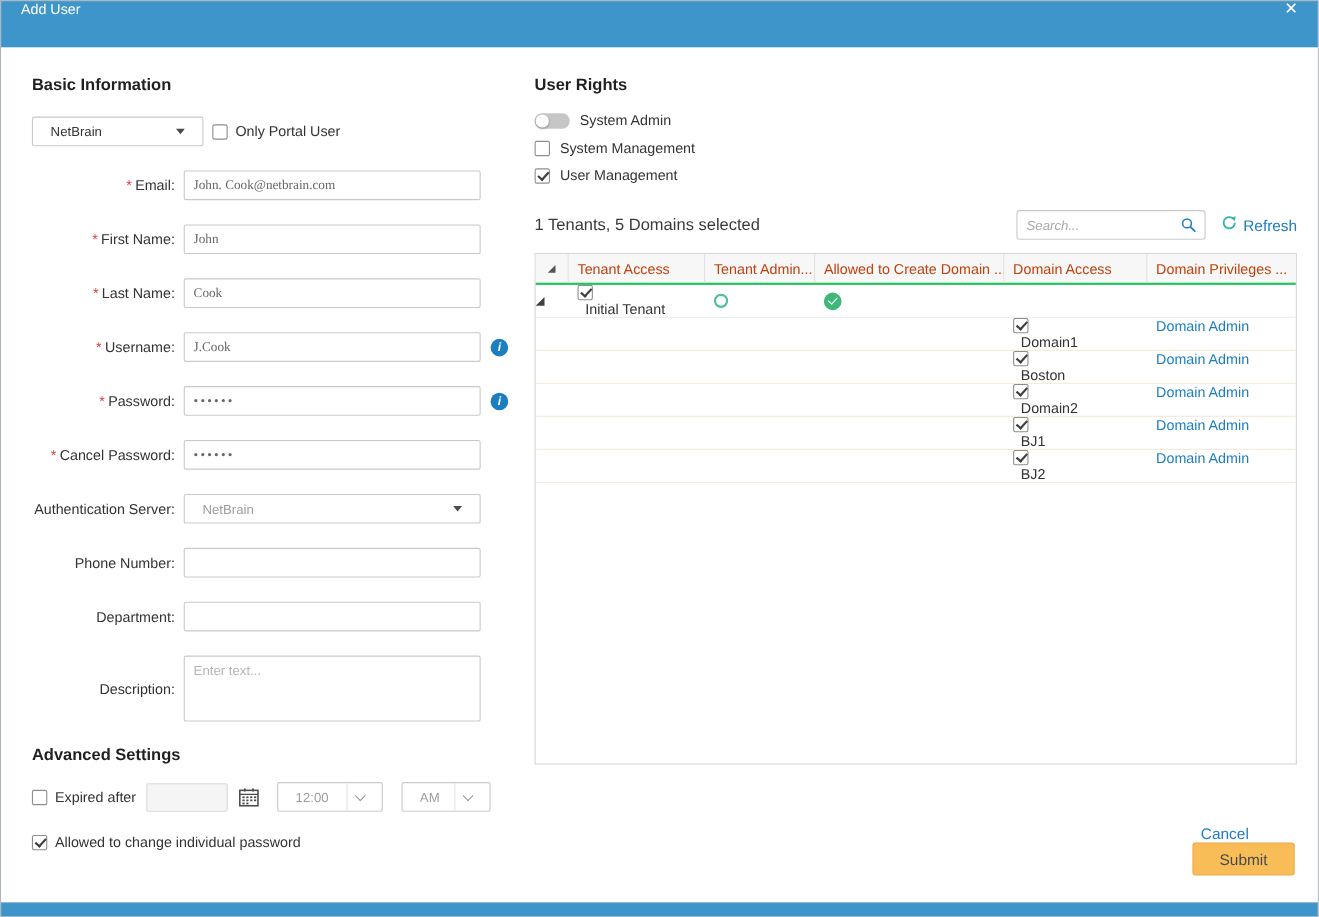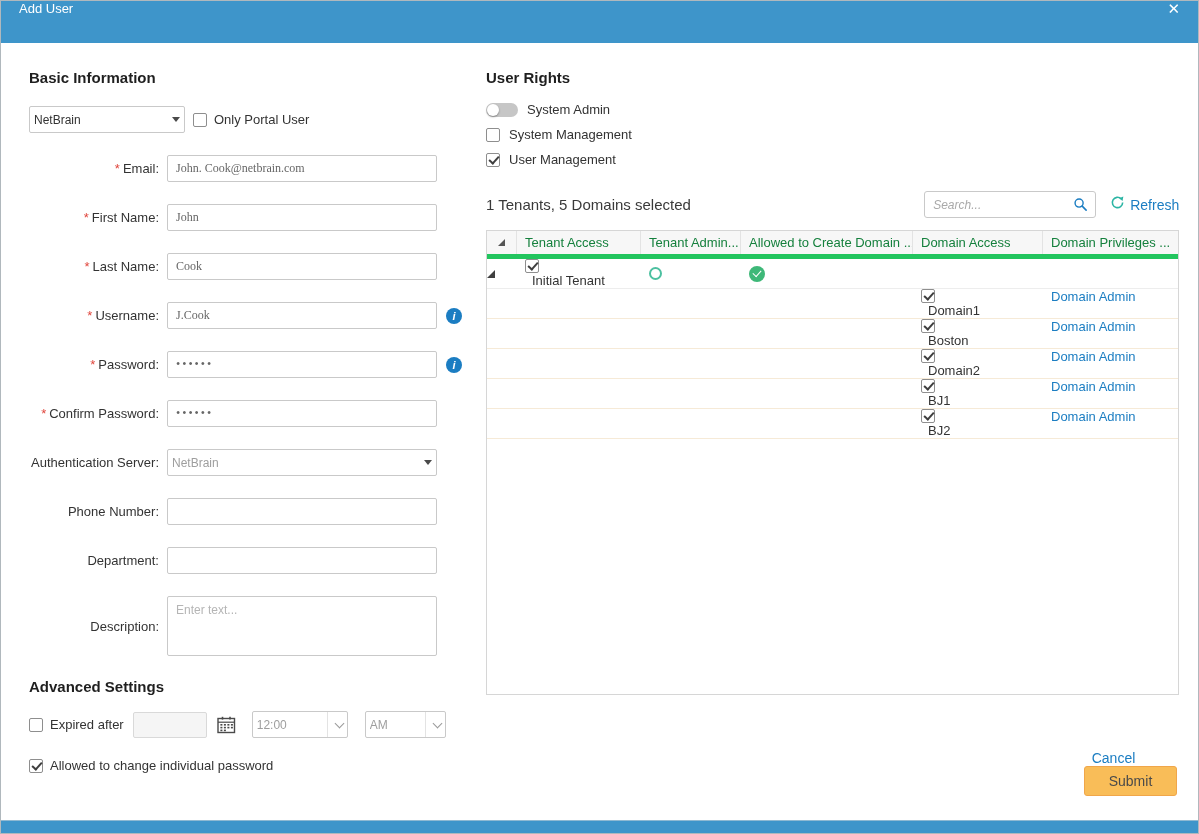--- a/index.html
+++ b/index.html
@@ -37,21 +37,21 @@
   .tinput::placeholder, .tarea::placeholder { color: #b5b5b5; }
   .pwdinput { letter-spacing: 2px; font-size: 12px; }
   .tarea {
     width: 270px; height: 60px; border: 1px solid #c9c9c9; border-radius: 2px;
     padding: 6px 8px; font-size: 12px; color: #666; font-family: inherit; resize: none; outline: none;
   }
 
   
   .dselect {
     height: 27px; border: 1px solid #c9c9c9; border-radius: 2px; background: #fff;
-    display: flex; align-items: center; justify-content: space-between; padding: 0 4px;
+    display: flex; align-items: center; justify-content: space-between; padding: 0 16px;
     font-size: 12px; color: #333; cursor: pointer;
   }
   .w156 { width: 156px; }
   .w270 { width: 270px; }
   .selval { overflow: hidden; white-space: nowrap; }
   .muted { color: #9e9e9e; }
   .caret { width: 0; height: 0; border-left: 4px solid transparent; border-right: 4px solid transparent; border-top: 5px solid #4a4a4a; flex: none; }
   .chevwrap { width: 24px; height: 100%; display: flex; align-items: center; justify-content: center; border-left: 1px solid #e3e3e3; margin-right: -8px; }
   .chev { width: 7px; height: 7px; border-right: 1.6px solid #9a9a9a; border-bottom: 1.6px solid #9a9a9a; transform: rotate(45deg); margin-top: -3px; }
 
@@ -103,22 +103,22 @@
     font-style: italic; color: #777; font-family: inherit; background: transparent;
   }
   .searchbox input::placeholder { color: #a9a9a9; font-style: italic; }
   .sicon { display: inline-flex; margin-right: 7px; cursor: pointer; }
   .refresh { display: flex; align-items: center; margin-left: 14px; cursor: pointer; }
   .refresh .rlabel { color: #1b7dc2; font-size: 14px; margin-left: 5px; }
 
   
   .grid { border: 1px solid #d6d6d6; height: 465px; background: #fff; }
   .ghead {
-    display: flex; height: 28px; background: #f7f7f7; border-bottom: 5px solid #22c55e;
-    font-size: 13px; color: #15803d;
+    display: flex; height: 28px; background: #f7f7f7; border-bottom: 2px solid #22c55e;
+    font-size: 13px; color: #c2410c;
   }
   .ghead .gc { display: flex; align-items: center; padding: 0 8px; border-right: 1px solid #e3e3e3; height: 100%; white-space: nowrap; overflow: hidden; }
   .ghead .gc.c5 { border-right: none; }
   .grow { display: flex; height: 30px; align-items: center; font-size: 13px; color: #333; }
   .grow .bc { display: flex; align-items: flex-start; padding: 0 8px; height: 100%; overflow: hidden; white-space: nowrap; flex-direction: column; }
   .c0 { width: 30px; flex: none; justify-content: center; padding: 0 !important; }
   .c1 { width: 124px; flex: none; }
   .c2 { width: 100px; flex: none; justify-content: center; }
   .c3 { width: 172px; flex: none; justify-content: center; }
   .c4 { width: 130px; flex: none; }
@@ -190,21 +190,21 @@
         <span class="info">i</span>
       </div>
 
       <div class="frow">
         <label class="flabel"><span class="req">*</span><span>Password:</span></label>
         <input type="text" class="tinput pwdinput" value="••••••" style="">
         <span class="info">i</span>
       </div>
 
       <div class="frow">
-        <label class="flabel"><span class="req">*</span><span>Confirm Password:</span></label>
+        <label class="flabel"><span class="req">*</span><span>Cancel Password:</span></label>
         <input type="text" class="tinput pwdinput" value="••••••" style="">
       </div>
 
       <div class="frow">
         <label class="flabel"><span>Authentication Server:</span></label>
         <div class="dselect w270">
           <span class="selval muted">NetBrain</span>
           <span class="caret"></span>
         </div>
       </div>

